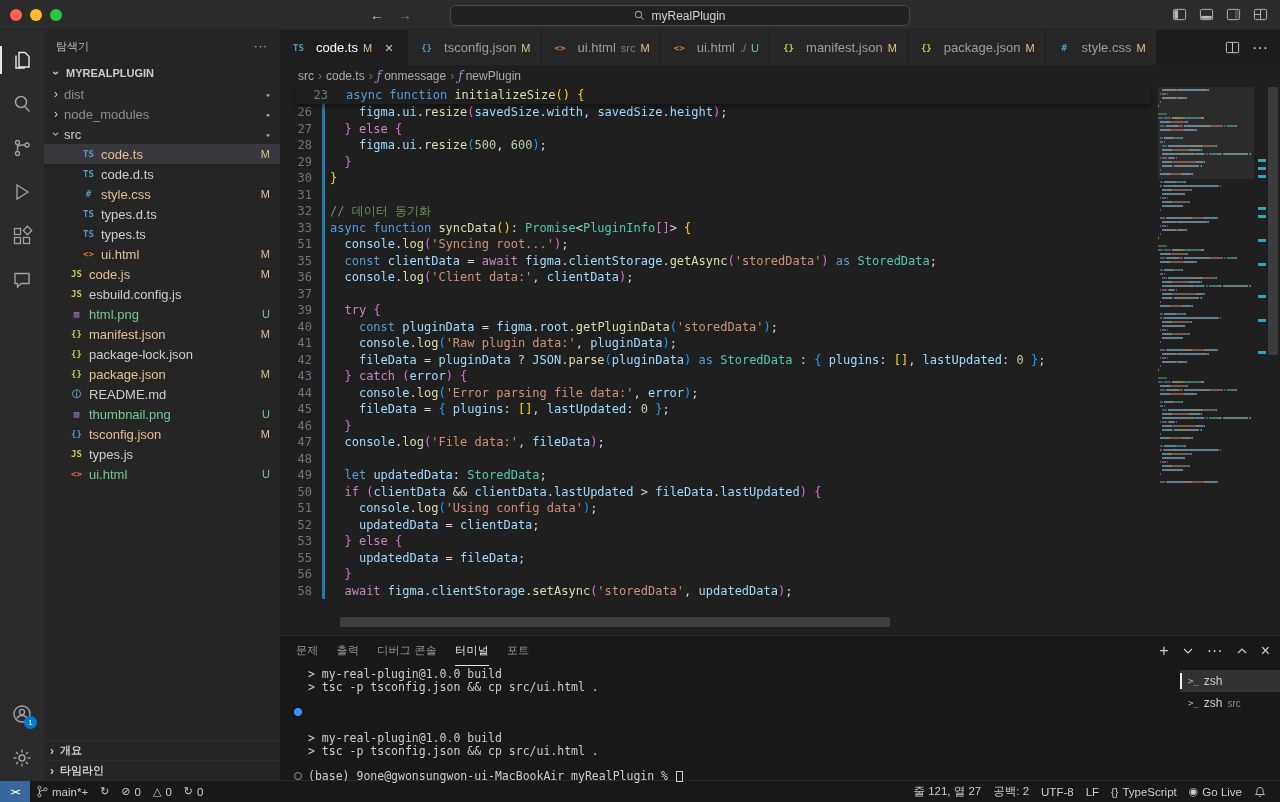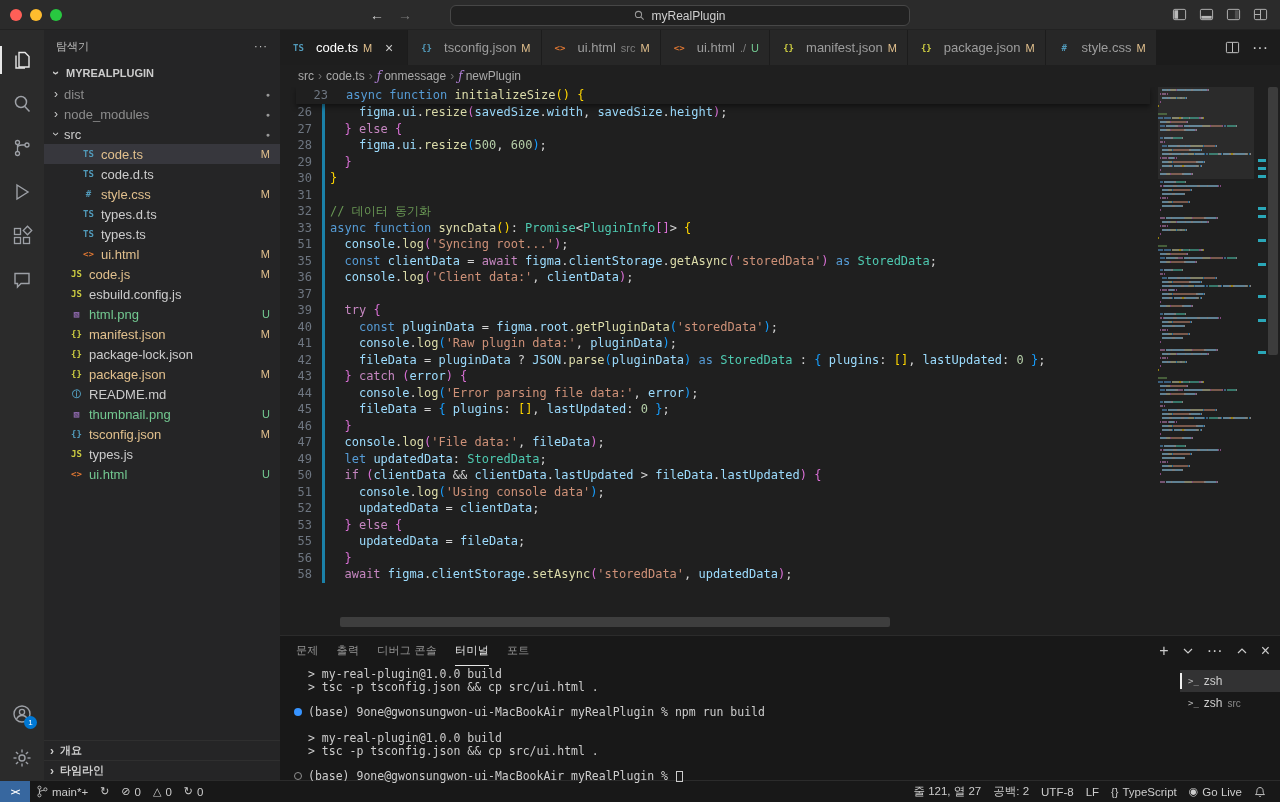--- a/index.html
+++ b/index.html
@@ -436,23 +436,24 @@
             <div class="cl"><span class="ln">37</span><span class="chg"><i></i></span><span class="ct"></span></div>
             <div class="cl"><span class="ln">39</span><span class="chg"><i></i></span><span class="ct"><span class="tk-tx">  </span><span class="tk-ct">try</span><span class="tk-tx"> </span><span class="tk-b2">{</span></span></div>
             <div class="cl"><span class="ln">40</span><span class="chg"><i></i></span><span class="ct"><span class="tk-tx">    </span><span class="tk-kw">const</span><span class="tk-tx"> </span><span class="tk-va">pluginData</span><span class="tk-tx"> = </span><span class="tk-va">figma</span><span class="tk-tx">.</span><span class="tk-va">root</span><span class="tk-tx">.</span><span class="tk-fn">getPluginData</span><span class="tk-b3">(</span><span class="tk-st">'storedData'</span><span class="tk-b3">)</span><span class="tk-tx">;</span></span></div>
             <div class="cl"><span class="ln">41</span><span class="chg"><i></i></span><span class="ct"><span class="tk-tx">    </span><span class="tk-va">console</span><span class="tk-tx">.</span><span class="tk-fn">log</span><span class="tk-b3">(</span><span class="tk-st">'Raw plugin data:'</span><span class="tk-tx">, </span><span class="tk-va">pluginData</span><span class="tk-b3">)</span><span class="tk-tx">;</span></span></div>
             <div class="cl"><span class="ln">42</span><span class="chg"><i></i></span><span class="ct"><span class="tk-tx">    </span><span class="tk-va">fileData</span><span class="tk-tx"> = </span><span class="tk-va">pluginData</span><span class="tk-tx"> ? </span><span class="tk-va">JSON</span><span class="tk-tx">.</span><span class="tk-fn">parse</span><span class="tk-b3">(</span><span class="tk-va">pluginData</span><span class="tk-b3">)</span><span class="tk-tx"> </span><span class="tk-kw">as</span><span class="tk-tx"> </span><span class="tk-ty">StoredData</span><span class="tk-tx"> : </span><span class="tk-b3">{</span><span class="tk-tx"> </span><span class="tk-va">plugins</span><span class="tk-tx">: </span><span class="tk-b1">[</span><span class="tk-b1">]</span><span class="tk-tx">, </span><span class="tk-va">lastUpdated</span><span class="tk-tx">: </span><span class="tk-nu">0</span><span class="tk-tx"> </span><span class="tk-b3">}</span><span class="tk-tx">;</span></span></div>
             <div class="cl"><span class="ln">43</span><span class="chg"><i></i></span><span class="ct"><span class="tk-tx">  </span><span class="tk-b2">}</span><span class="tk-tx"> </span><span class="tk-ct">catch</span><span class="tk-tx"> </span><span class="tk-b2">(</span><span class="tk-va">error</span><span class="tk-b2">)</span><span class="tk-tx"> </span><span class="tk-b2">{</span></span></div>
             <div class="cl"><span class="ln">44</span><span class="chg"><i></i></span><span class="ct"><span class="tk-tx">    </span><span class="tk-va">console</span><span class="tk-tx">.</span><span class="tk-fn">log</span><span class="tk-b3">(</span><span class="tk-st">'Error parsing file data:'</span><span class="tk-tx">, </span><span class="tk-va">error</span><span class="tk-b3">)</span><span class="tk-tx">;</span></span></div>
             <div class="cl"><span class="ln">45</span><span class="chg"><i></i></span><span class="ct"><span class="tk-tx">    </span><span class="tk-va">fileData</span><span class="tk-tx"> = </span><span class="tk-b3">{</span><span class="tk-tx"> </span><span class="tk-va">plugins</span><span class="tk-tx">: </span><span class="tk-b1">[</span><span class="tk-b1">]</span><span class="tk-tx">, </span><span class="tk-va">lastUpdated</span><span class="tk-tx">: </span><span class="tk-nu">0</span><span class="tk-tx"> </span><span class="tk-b3">}</span><span class="tk-tx">;</span></span></div>
             <div class="cl"><span class="ln">46</span><span class="chg"><i></i></span><span class="ct"><span class="tk-tx">  </span><span class="tk-b2">}</span></span></div>
             <div class="cl"><span class="ln">47</span><span class="chg"><i></i></span><span class="ct"><span class="tk-tx">  </span><span class="tk-va">console</span><span class="tk-tx">.</span><span class="tk-fn">log</span><span class="tk-b2">(</span><span class="tk-st">'File data:'</span><span class="tk-tx">, </span><span class="tk-va">fileData</span><span class="tk-b2">)</span><span class="tk-tx">;</span></span></div>
+            <div class="cl"><span class="ln">48</span><span class="chg"><i></i></span><span class="ct"></span></div>
             <div class="cl"><span class="ln">49</span><span class="chg"><i></i></span><span class="ct"><span class="tk-tx">  </span><span class="tk-kw">let</span><span class="tk-tx"> </span><span class="tk-va">updatedData</span><span class="tk-tx">: </span><span class="tk-ty">StoredData</span><span class="tk-tx">;</span></span></div>
             <div class="cl"><span class="ln">50</span><span class="chg"><i></i></span><span class="ct"><span class="tk-tx">  </span><span class="tk-ct">if</span><span class="tk-tx"> </span><span class="tk-b2">(</span><span class="tk-va">clientData</span><span class="tk-tx"> &amp;&amp; </span><span class="tk-va">clientData</span><span class="tk-tx">.</span><span class="tk-va">lastUpdated</span><span class="tk-tx"> &gt; </span><span class="tk-va">fileData</span><span class="tk-tx">.</span><span class="tk-va">lastUpdated</span><span class="tk-b2">)</span><span class="tk-tx"> </span><span class="tk-b2">{</span></span></div>
-            <div class="cl"><span class="ln">51</span><span class="chg"><i></i></span><span class="ct"><span class="tk-tx">    </span><span class="tk-va">console</span><span class="tk-tx">.</span><span class="tk-fn">log</span><span class="tk-b3">(</span><span class="tk-st">'Using console data'</span><span class="tk-b3">)</span><span class="tk-tx">;</span></span></div>
+            <div class="cl"><span class="ln">51</span><span class="chg"><i></i></span><span class="ct"><span class="tk-tx">    </span><span class="tk-va">console</span><span class="tk-tx">.</span><span class="tk-fn">log</span><span class="tk-b3">(</span><span class="tk-st">'Using config data'</span><span class="tk-b3">)</span><span class="tk-tx">;</span></span></div>
             <div class="cl"><span class="ln">52</span><span class="chg"><i></i></span><span class="ct"><span class="tk-tx">    </span><span class="tk-va">updatedData</span><span class="tk-tx"> = </span><span class="tk-va">clientData</span><span class="tk-tx">;</span></span></div>
             <div class="cl"><span class="ln">53</span><span class="chg"><i></i></span><span class="ct"><span class="tk-tx">  </span><span class="tk-b2">}</span><span class="tk-tx"> </span><span class="tk-ct">else</span><span class="tk-tx"> </span><span class="tk-b2">{</span></span></div>
             <div class="cl"><span class="ln">55</span><span class="chg"><i></i></span><span class="ct"><span class="tk-tx">    </span><span class="tk-va">updatedData</span><span class="tk-tx"> = </span><span class="tk-va">fileData</span><span class="tk-tx">;</span></span></div>
             <div class="cl"><span class="ln">56</span><span class="chg"><i></i></span><span class="ct"><span class="tk-tx">  </span><span class="tk-b2">}</span></span></div>
             <div class="cl"><span class="ln">58</span><span class="chg"><i></i></span><span class="ct"><span class="tk-tx">  </span><span class="tk-ct">await</span><span class="tk-tx"> </span><span class="tk-va">figma</span><span class="tk-tx">.</span><span class="tk-va">clientStorage</span><span class="tk-tx">.</span><span class="tk-fn">setAsync</span><span class="tk-b2">(</span><span class="tk-st">'storedData'</span><span class="tk-tx">, </span><span class="tk-va">updatedData</span><span class="tk-b2">)</span><span class="tk-tx">;</span></span></div>
           </div>
         <div class="sticky">
             <div class="cl"><span class="ln">23</span><span class="chg"></span><span class="ct"><span class="tk-kw">async</span><span class="tk-tx"> </span><span class="tk-kw">function</span><span class="tk-tx"> </span><span class="tk-fn">initializeSize</span><span class="tk-b1">(</span><span class="tk-b1">)</span><span class="tk-tx"> </span><span class="tk-b1">{</span></span></div>
           </div>
         <div class="minimap">
@@ -1498,21 +1499,21 @@
                 <polyline points="1,7 5,3 9,7" fill="none" stroke="#cccccc" stroke-width="1.2"></polyline>
               </svg>
             <span>×</span>
           </div>
         </div>
         <div class="panelbody">
           <div class="terminal">
               <div class="trow"><span>&gt; my-real-plugin@1.0.0 build</span></div>
               <div class="trow"><span>&gt; tsc -p tsconfig.json &amp;&amp; cp src/ui.html .</span></div>
               <div class="trow"><span></span></div>
-              <div class="trow"><span class="tdeco filled"></span><span>(base) 9one@gwonsungwon-ui-MacBookAir myRealPlugin % npm run build</span></div>
+              <div class="trow"><span class="tdeco filled"></span></div>
               <div class="trow"><span></span></div>
               <div class="trow"><span>&gt; my-real-plugin@1.0.0 build</span></div>
               <div class="trow"><span>&gt; tsc -p tsconfig.json &amp;&amp; cp src/ui.html .</span></div>
               <div class="trow"><span></span></div>
               <div class="trow"><span class="tdeco hollow"></span><span>(base) 9one@gwonsungwon-ui-MacBookAir myRealPlugin % </span><span class="tcursor"></span></div>
             </div>
           <div class="termside">
               <div class="tsrow active">
                 <span class="tsicon">&gt;_</span>
                 <span>zsh</span>

